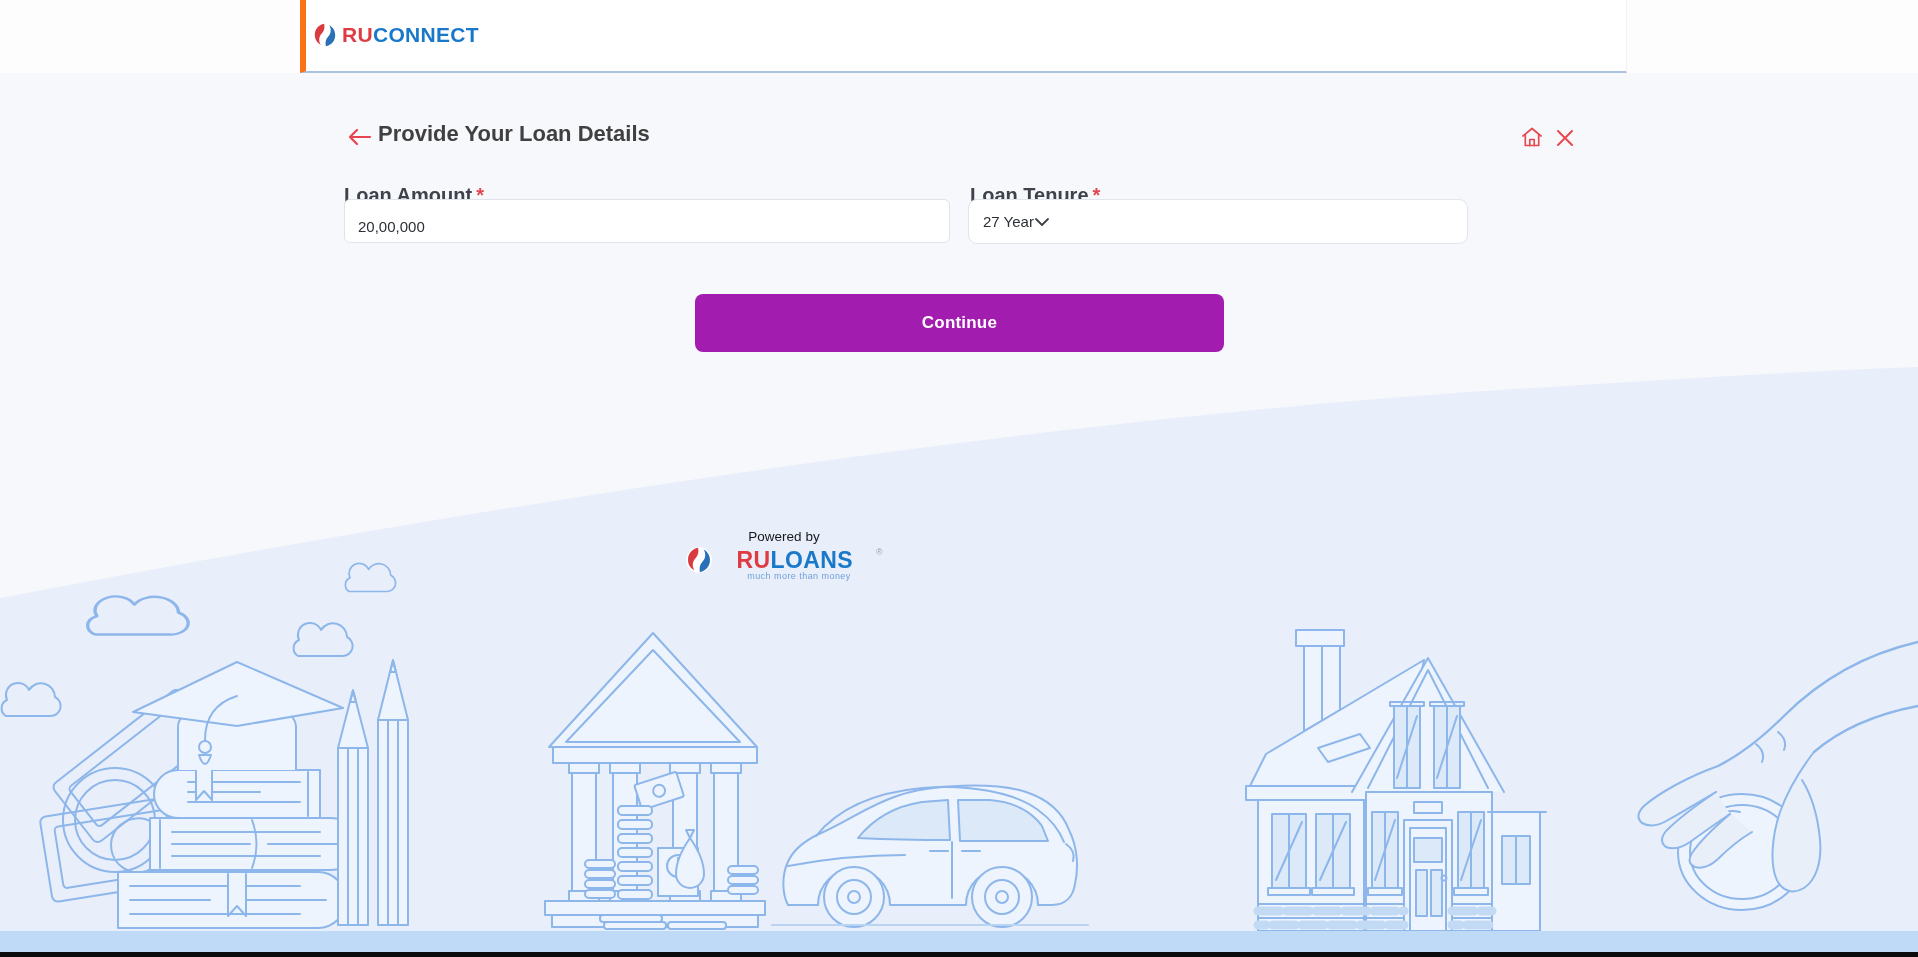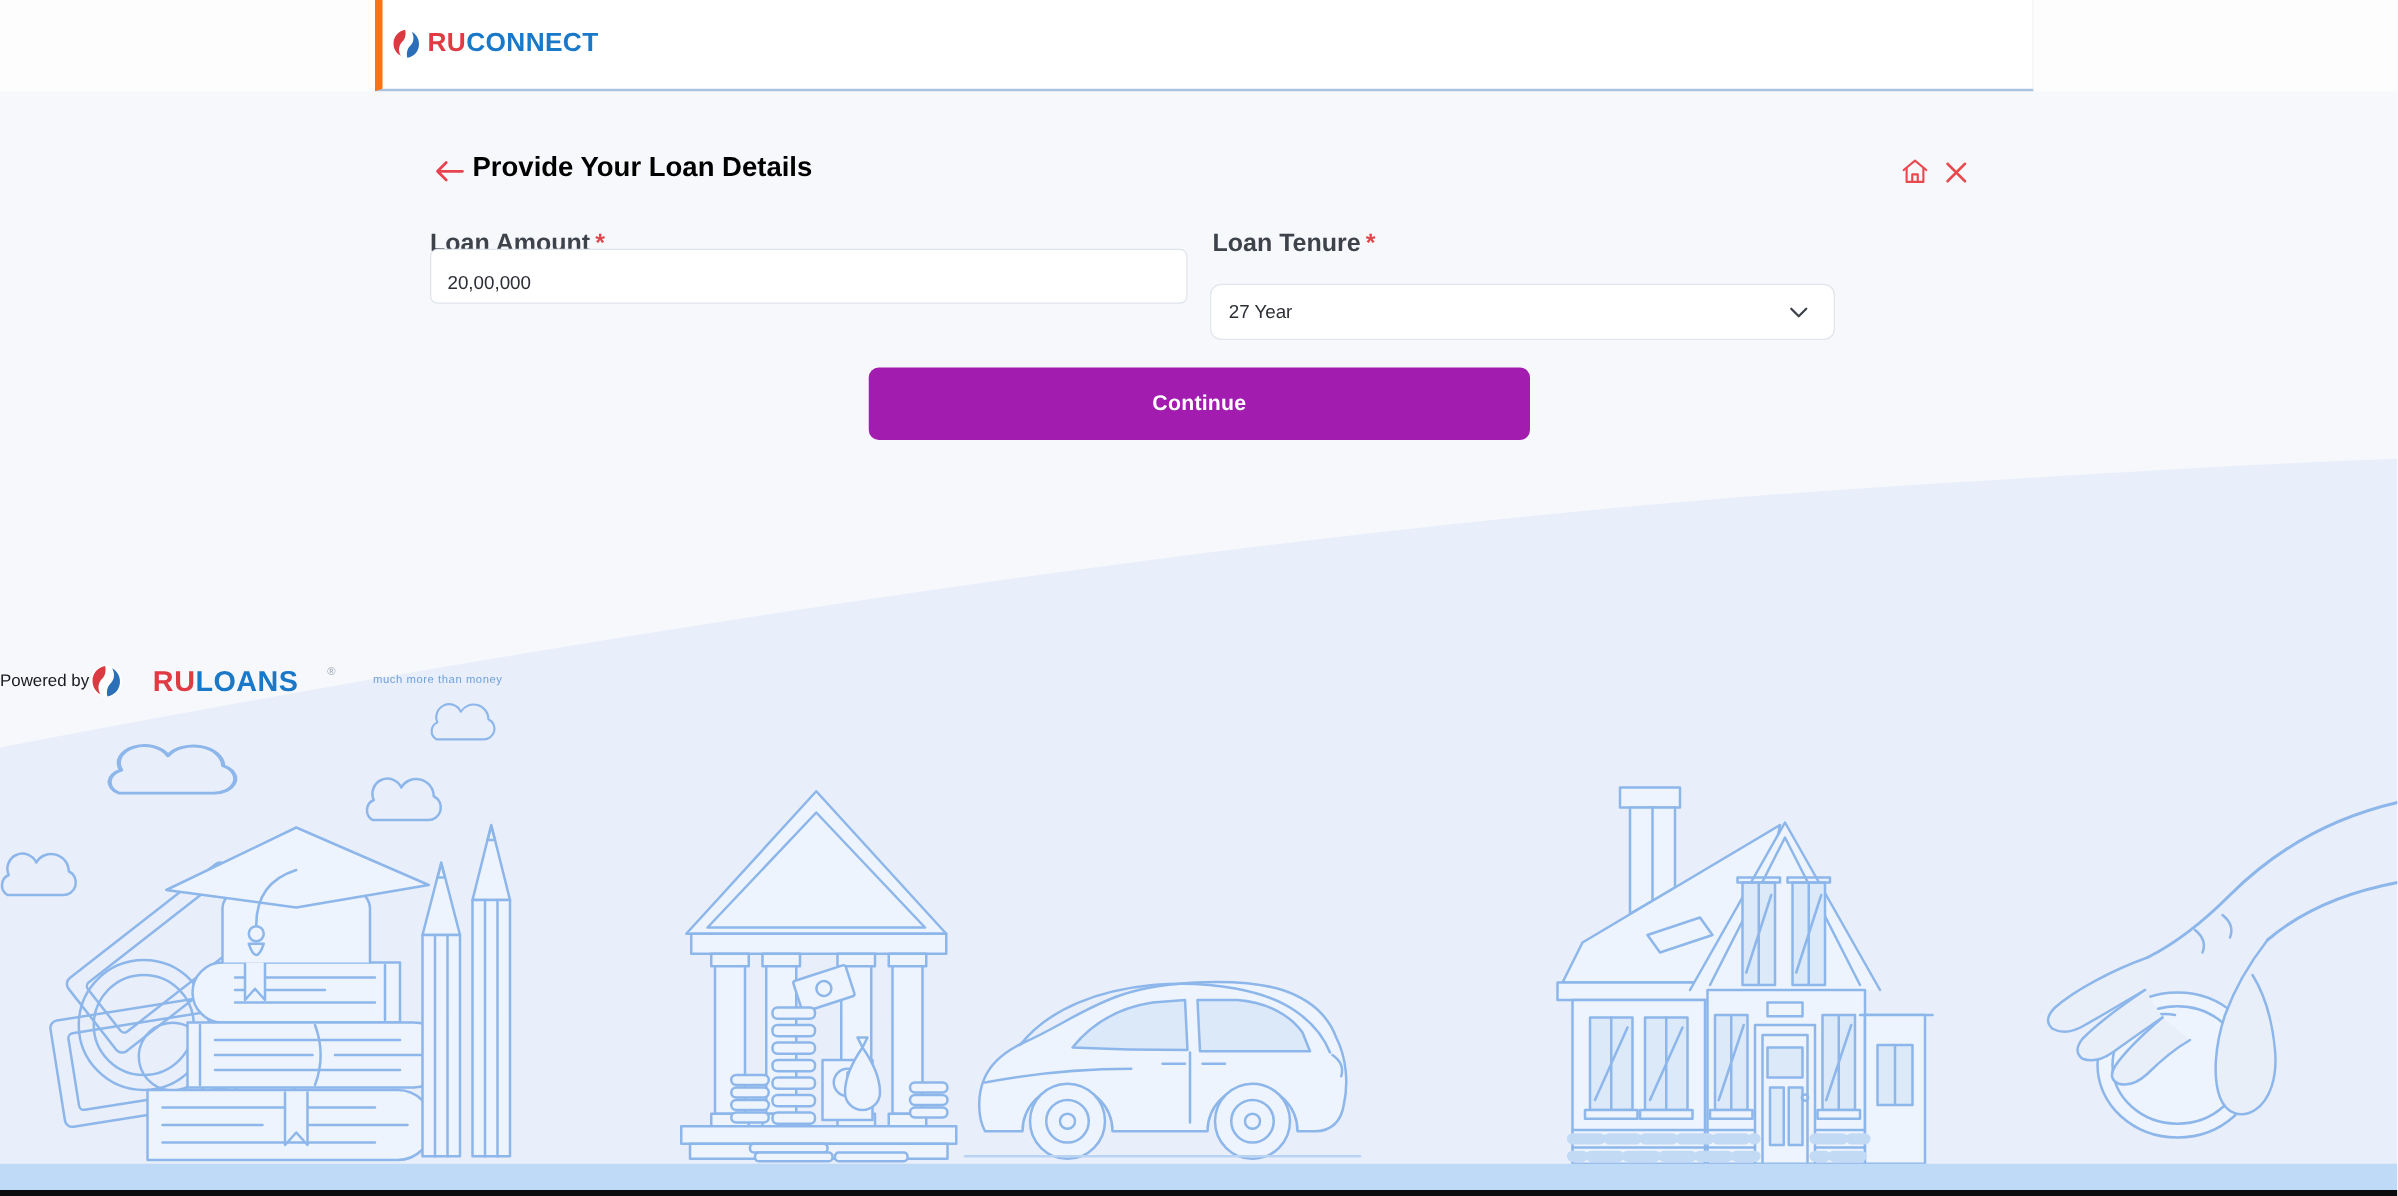--- a/index.html
+++ b/index.html
@@ -10,39 +10,39 @@
   
   .header{position:absolute;top:0;left:0;width:1918px;height:73px;background:#fdfdfe;}
   .header-center{position:absolute;top:0;left:300px;width:1320px;height:71px;background:#ffffff;
                  border-bottom:2px solid #a9c2de;border-left:6px solid #f97316;border-right:1px solid #f1f2f6;}
   .logo{position:absolute;left:6px;top:22px;display:flex;align-items:center;gap:4px;}
   .logo-word{font-size:21px;font-weight:700;letter-spacing:.3px;line-height:26px;}
   .logo-red{color:#e03a42;}
   .logo-blue{color:#1a78c9;}
   
   .back-btn{position:absolute;left:344px;top:125px;width:30px;height:26px;background:none;border:none;cursor:pointer;padding:0;}
-  .page-title{position:absolute;left:378px;top:121px;margin:0;font-size:22px;font-weight:600;color:#000000;text-align:right;}
+  .page-title{position:absolute;left:378px;top:121px;margin:0;font-size:22px;font-weight:600;color:#404040;text-align:right;}
   .home-btn{position:absolute;left:1519px;top:125px;width:26px;height:26px;background:none;border:none;cursor:pointer;padding:0;}
   .close-btn{position:absolute;left:1553px;top:127px;width:24px;height:24px;background:none;border:none;cursor:pointer;padding:0;}
   
   .field-label{position:absolute;top:184px;font-size:20px;font-weight:600;color:#3e434b;}
   .label-amount{left:344px;}
   .label-tenure{left:970px;}
   .req-star{color:#e0474d;margin-left:4px;font-weight:600;}
   .amount-input{position:absolute;left:344px;top:199px;width:606px;height:44px;box-sizing:border-box;
       border:1px solid #dfe3ea;border-radius:6px;background:#fff;padding:10px 12px 0 13px;
       font-size:15px;color:#2c2f35;font-family:inherit;outline:none;}
   .tenure-select{position:absolute;left:968px;top:199px;width:500px;height:45px;box-sizing:border-box;
       border:1px solid #e1e5ec;border-radius:9px;background:#fff;display:flex;align-items:center;
-      justify-content:space-between;padding:0 20px 0 14px;cursor:pointer;margin-top:28px;}
+      padding:0 20px 0 14px;cursor:pointer;}
   .tenure-value{font-size:15px;color:#2c2f35;}
   .continue-btn{position:absolute;left:695px;top:294px;width:529px;height:58px;border:none;border-radius:8px;
       background:#a21caf;color:#ffffff;font-size:17px;font-weight:700;font-family:inherit;cursor:pointer;letter-spacing:.2px;}
   
-  .powered{position:absolute;left:0;top:529px;width:1568px;display:flex;flex-direction:row;align-items:center;}
+  .powered{position:absolute;left:0;top:529px;width:1568px;display:flex;flex-direction:column;align-items:center;}
   .powered-text{font-size:13.5px;color:#17191d;}
   .ruloans-row{display:flex;align-items:flex-start;gap:23px;margin-top:2px;}
   .ruloans-word{font-size:23px;font-weight:700;letter-spacing:.4px;line-height:28px;}
   .ruloans-reg{font-size:9px;color:#9aa5b6;margin-top:1px;}
   .ruloans-tagline{font-size:9px;color:#6fa0d9;letter-spacing:.45px;margin-top:-3px;margin-left:30px;text-align:center;}
 </style>
 </head>
 <body>
 
 <div class="page">

